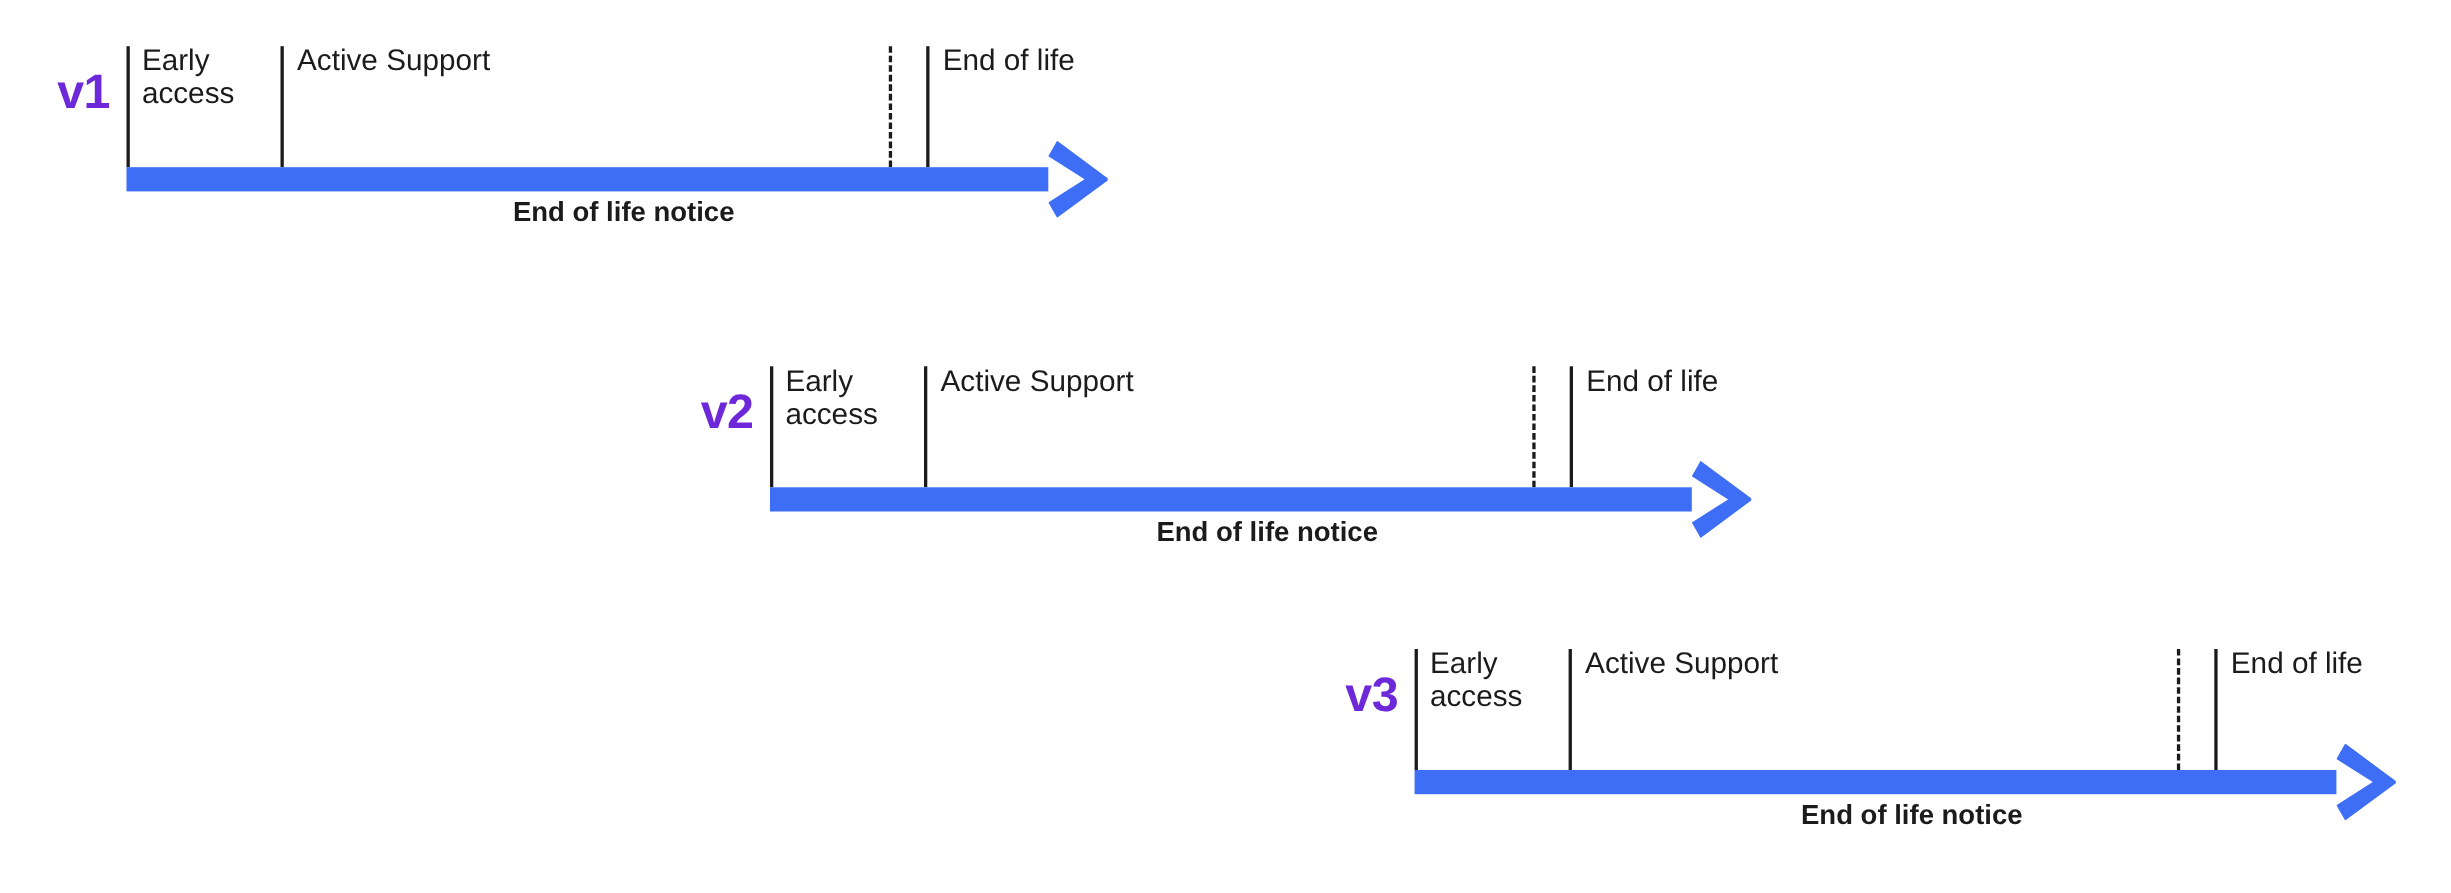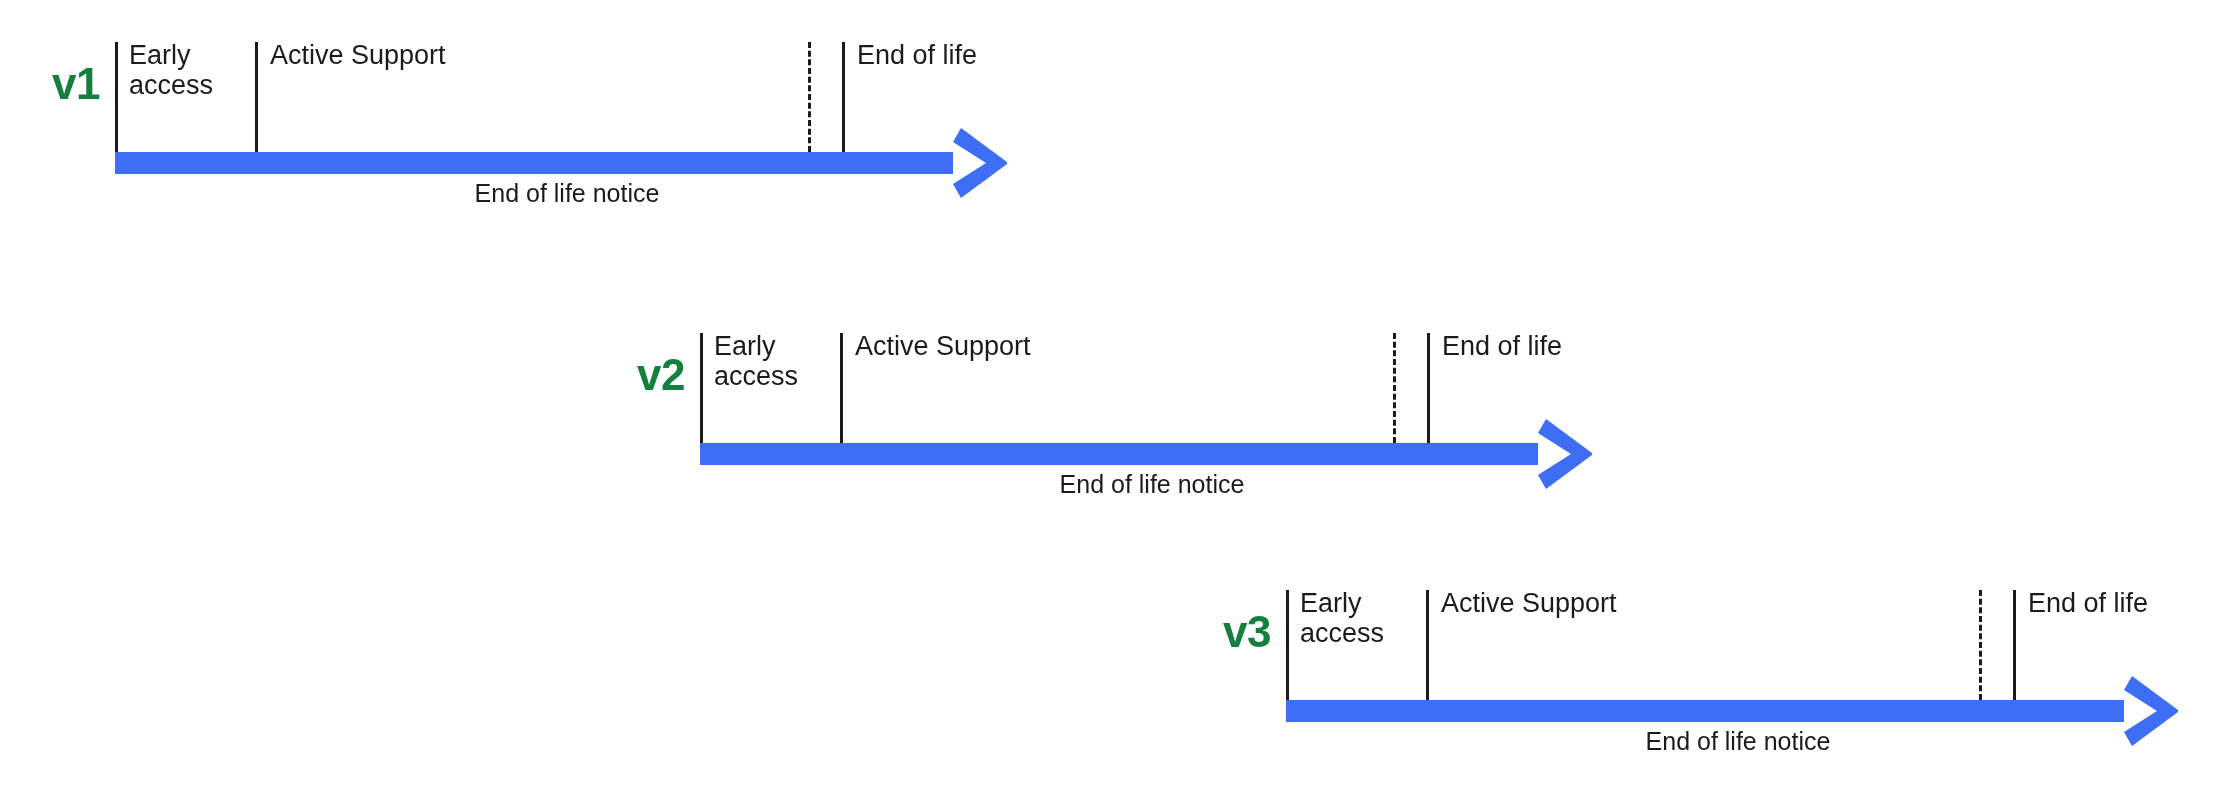--- a/index.html
+++ b/index.html
@@ -29,21 +29,21 @@
 
   
   .version-label {
     position: absolute;
     left: -95px;
     top: 36px;
     width: 80px;
     text-align: right;
     font-size: 44px;
     font-weight: 700;
-    color: #15803d;
+    color: #6d28d9;
     letter-spacing: -0.5px;
     line-height: 1;
   }
 
   
   .phase-divider {
     position: absolute;
     top: 16px;
     width: 3px;
     height: 110px;
@@ -86,21 +86,21 @@
     color: #1b1b1b;
     line-height: 1.12;
     white-space: pre-line;
   }
 
   
   .under-label {
     position: absolute;
     top: 154px;
     font-size: 25px;
-    font-weight: 400;
+    font-weight: 700;
     color: #1b1b1b;
     line-height: 1.1;
     white-space: nowrap;
   }
 </style>
 </head>
 <body style="background: rgb(255, 255, 255);">
 
 <div id="canvas">
 

